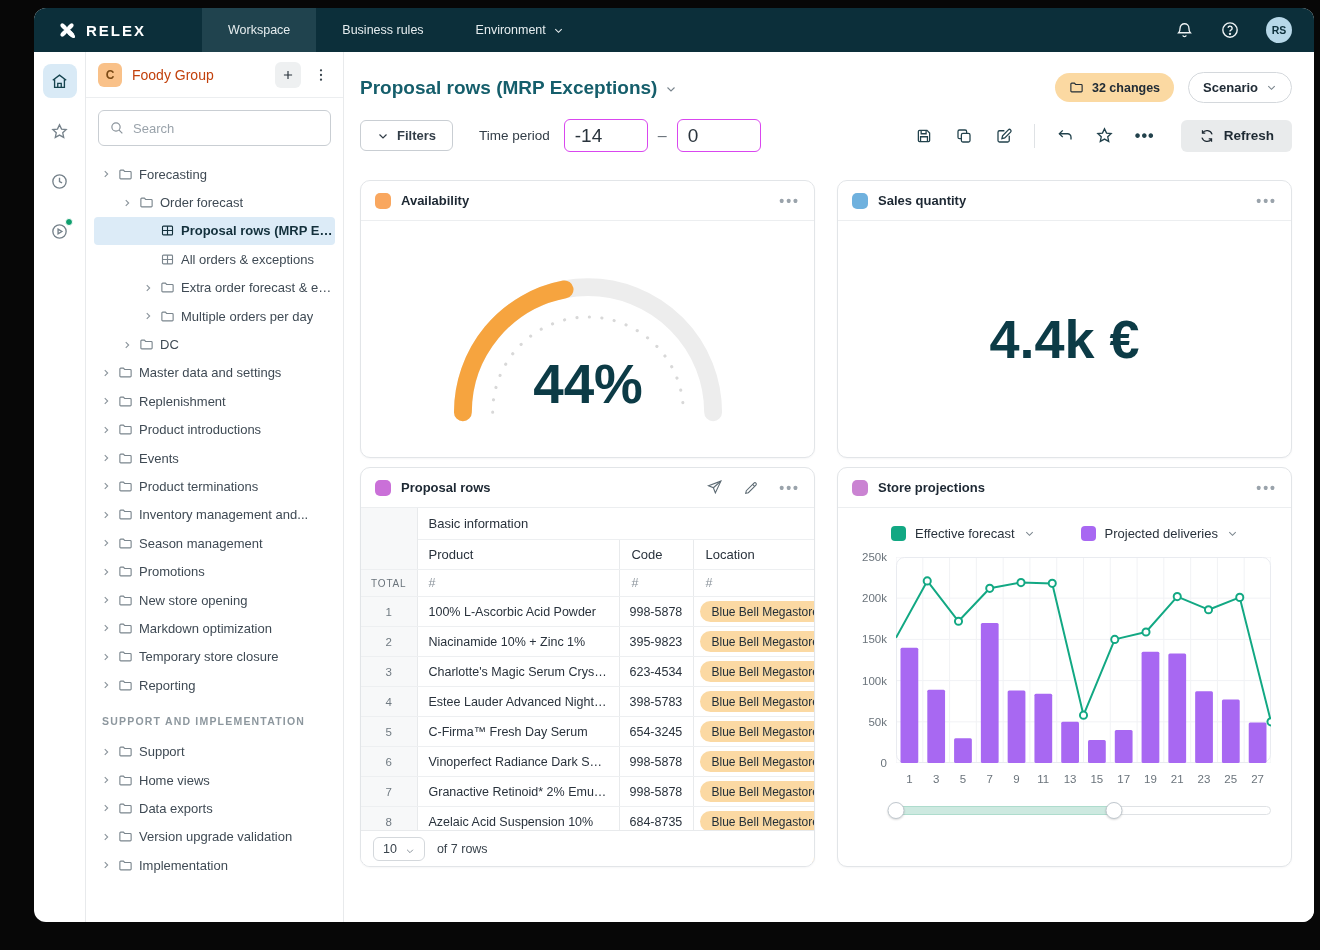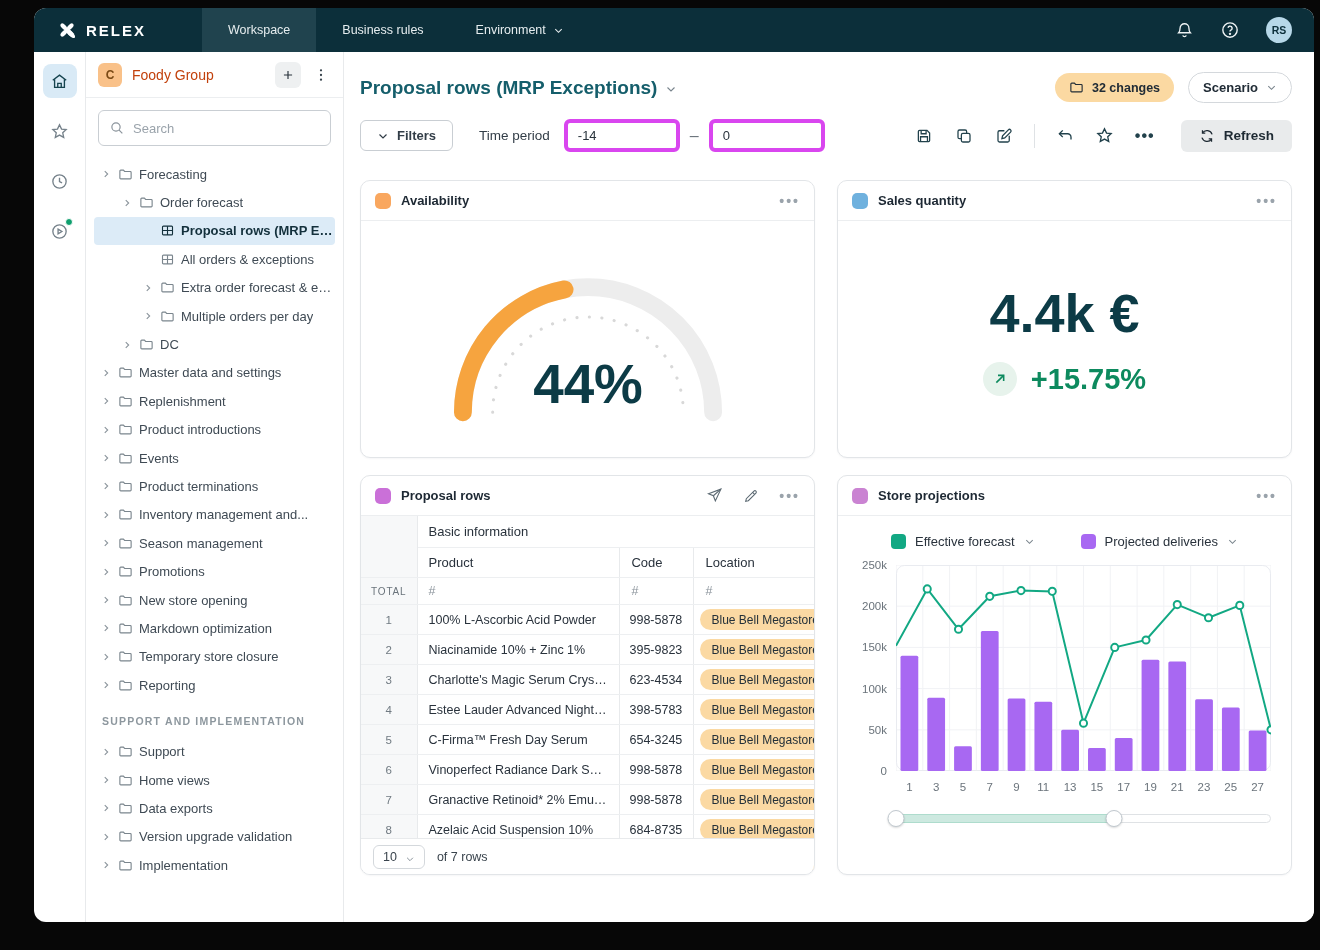--- a/index.html
+++ b/index.html
@@ -62,32 +62,32 @@
   .changes-pill { display:flex; align-items:center; gap:8px; background:#fbd9a2; border-radius:999px;
                   padding:7px 14px; font-size:12.5px; font-weight:700; color:#212c36; cursor:pointer; }
   .scenario-pill { display:flex; align-items:center; gap:8px; background:#fff; border:1px solid #d4d8dc; border-radius:999px;
                    padding:7px 14px; font-size:13px; font-weight:700; color:#212c36; cursor:pointer; }
   .scenario-pill .chev { color:#7a858d; }
 
   .main-toolbar { display:flex; align-items:center; padding:10px 22px 0 16px; }
   .filters-btn { display:flex; align-items:center; gap:8px; border:1px solid #c9ced3; border-radius:6px;
                  padding:7px 16px; font-size:13px; font-weight:700; color:#323d47; cursor:pointer; }
   .tp-label { margin-left:26px; font-size:13.5px; color:#323d47; }
-  .tp-input { width:116px; height:33px; border:4px solid #d946ef; border-radius:6px; padding:0 10px;
-              font-size:13px; color:#29333c; font-family:inherit; margin-left:14px; outline:none; }
+  .tp-input { width:84px; height:33px; border:1px solid #d946ef; border-radius:6px; padding:0 10px;
+              font-size:19px; color:#29333c; font-family:inherit; margin-left:14px; outline:none; }
   .tp-sep { margin:0 10px; color:#6a737b; }
   .tb-icons { margin-left:auto; display:flex; align-items:center; gap:4px; }
   .tb-icon { width:36px; height:32px; display:grid; place-items:center; color:#22424c; cursor:pointer; border-radius:6px; }
   .tb-div { width:1px; height:24px; background:#dfe2e5; margin:0 8px; }
   .tb-ellipsis { font-size:16px; font-weight:700; color:#22424c; letter-spacing:1px; }
   .refresh-btn { display:flex; align-items:center; gap:9px; background:#e9ebec; border-radius:6px; margin-left:14px;
                  padding:8px 18px; font-size:13.5px; font-weight:700; color:#1e2a33; cursor:pointer; }
 
   .cards { flex:1; display:grid; grid-template-columns:1fr 1fr; grid-template-rows:278px 400px;
-           gap:17px 22px; padding:28px 22px 20px 16px; overflow:hidden; }
+           gap:9px 22px; padding:28px 22px 20px 16px; overflow:hidden; }
   .card { border:1px solid #e2e5e8; border-radius:10px; background:#fff; display:flex; flex-direction:column;
           overflow:hidden; box-shadow:0 1px 2px rgba(16,24,40,.04); position:relative; }
   .card-header { height:40px; flex-shrink:0; display:flex; align-items:center; gap:10px; padding:0 14px;
                  border-bottom:1px solid #eceef0; }
   .badge { width:16px; height:16px; border-radius:5px; flex-shrink:0; }
   .card-title { font-size:13px; font-weight:700; color:#1d2833; }
   .card-actions { margin-left:auto; display:flex; align-items:center; gap:20px; color:#5c6a73; }
   .dots { color:#9aa3ab; font-weight:700; letter-spacing:2px; font-size:14px; cursor:pointer; }
 
   
@@ -674,29 +674,20 @@
         <div class="card">
           <div class="card-header">
             <span class="badge" style="background:#6fb1de"></span>
             <span class="card-title">Sales quantity</span>
             <div class="card-actions">
               <span class="dots">•••</span>
             </div>
           </div>
           <div class="kpi-body">
             <div class="kpi-value">4.4k €</div>
-            <div class="kpi-delta">
-              <span class="kpi-trend">
-                <svg width="16" height="16" viewBox="0 0 24 24" fill="none" stroke="currentColor" stroke-width="2.4">
-                  <path d="M6.5 17.5 L17.5 6.5"></path>
-                    <polyline points="9,6.5 17.5,6.5 17.5,15"></polyline>
-                </svg>
-              </span>
-              <span class="kpi-change">+15.75%</span>
-            </div>
           </div>
         </div>
 
         <div class="card">
           <div class="card-header">
             <span class="badge" style="background:#ca70d8"></span>
             <span class="card-title">Proposal rows</span>
             <div class="card-actions">
               <svg width="17" height="17" viewBox="0 0 24 24" fill="none" stroke="currentColor" stroke-width="1.6">
                 <path d="M21 3 L3.6 9.6 L10.4 12.4 L13.2 19.6 Z"></path>

